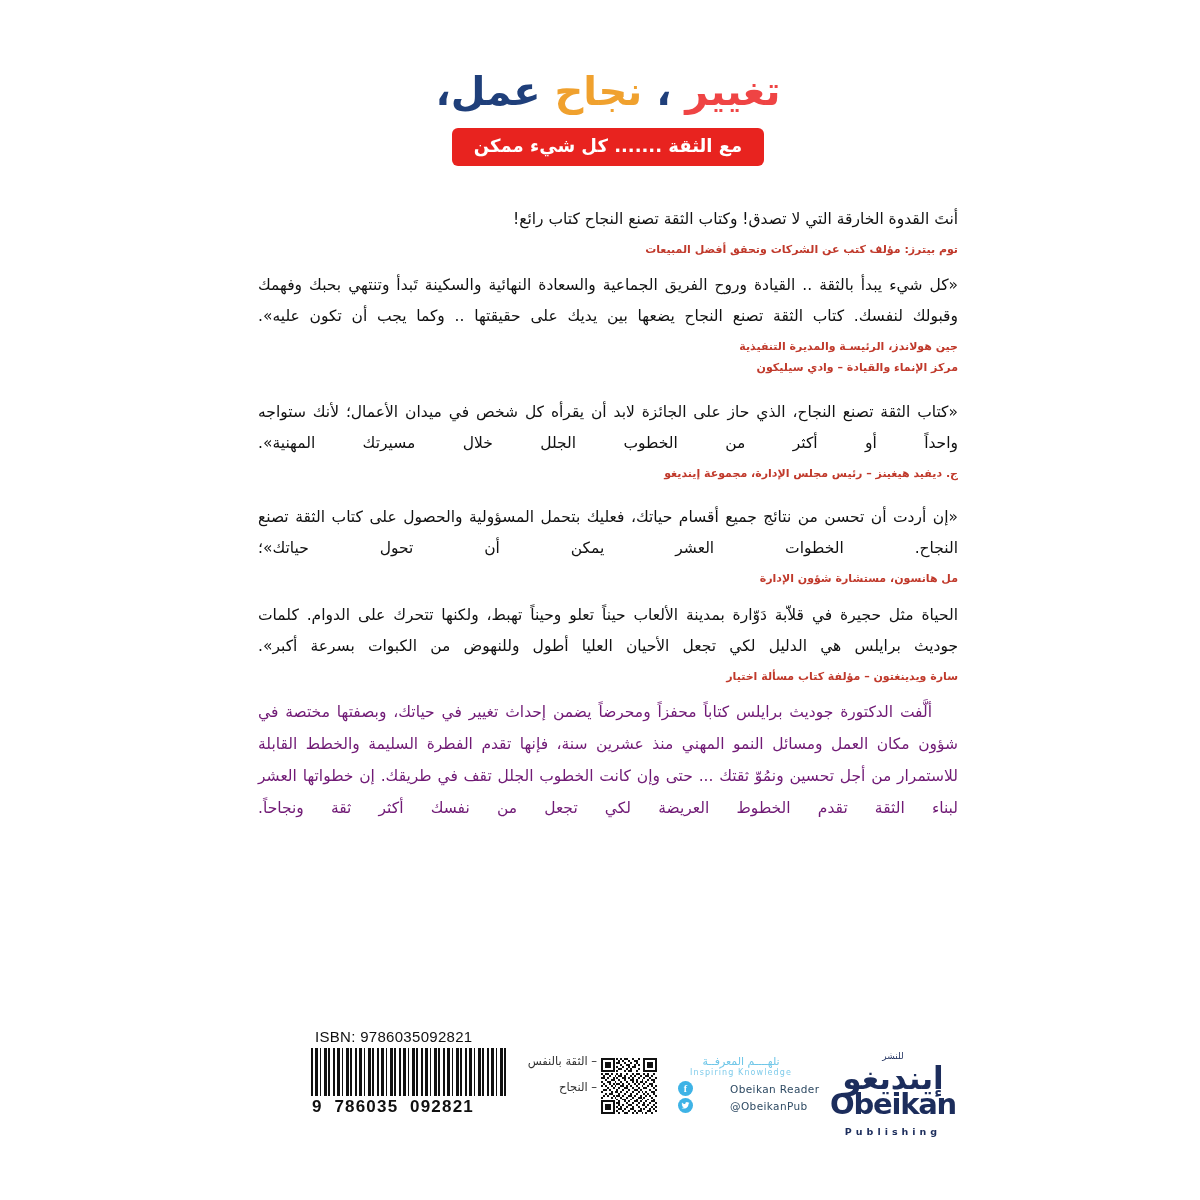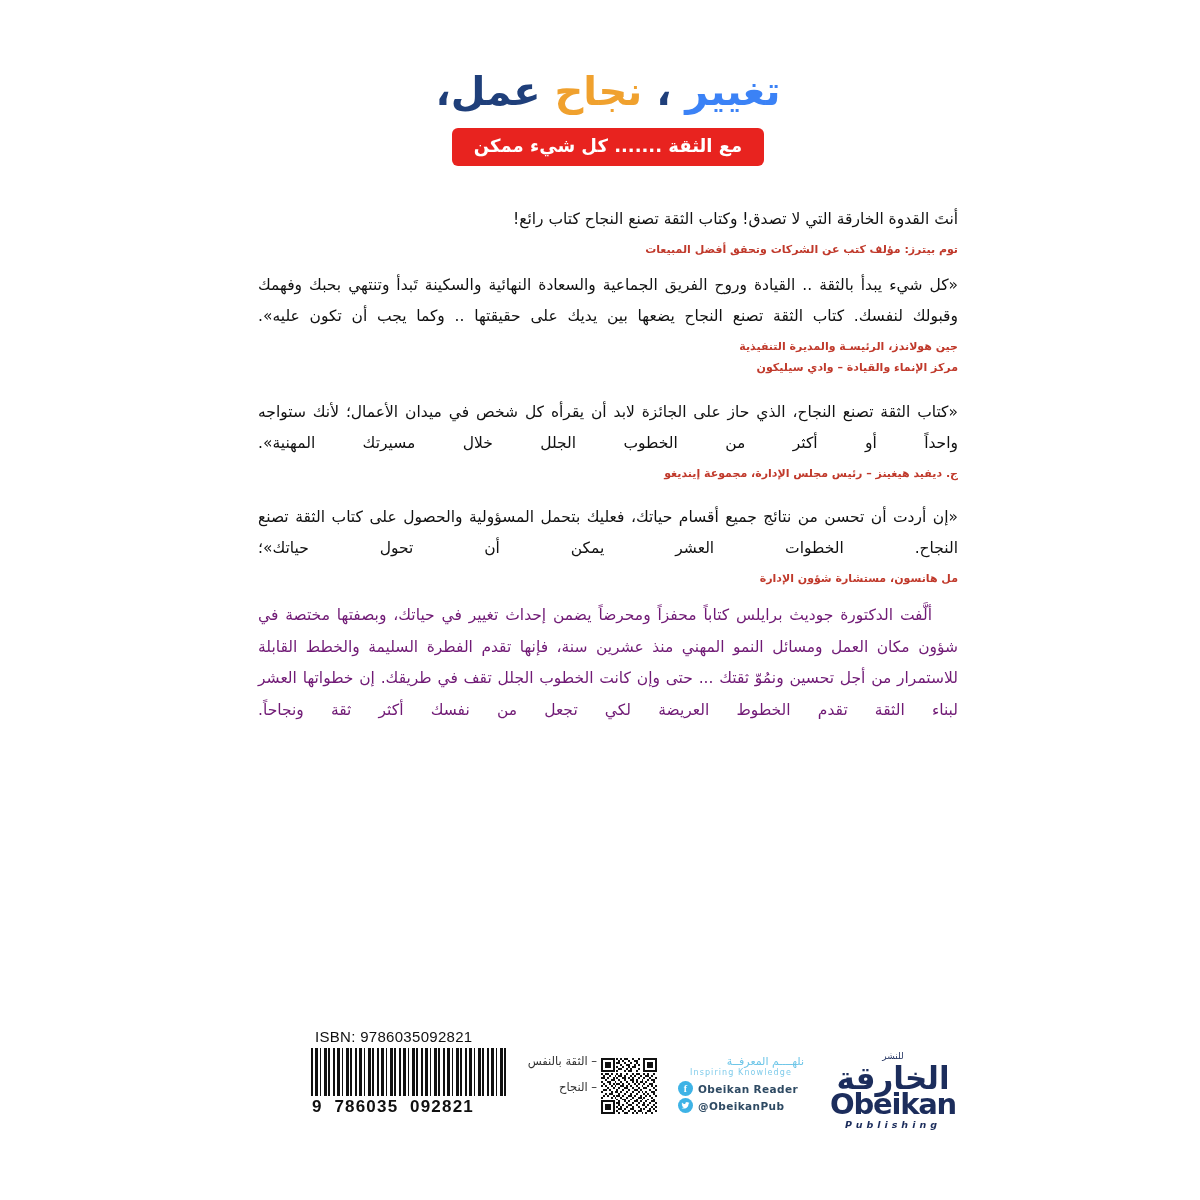--- a/index.html
+++ b/index.html
@@ -34,21 +34,21 @@
     padding-top:68px;
   }
   .title {
     font-size:40px;
     font-weight:bold;
     letter-spacing:0px;
     line-height:1.15;
     white-space:nowrap;
     font-family:"DejaVu Sans","Liberation Sans",sans-serif;
   }
-  .t-red   { color:#3b82f6; }
+  .t-red   { color:#ef4444; }
   .t-orange{ color:#F0A12E; }
   .t-blue  { color:#1F3F7A; }
   .t-sep   { color:#1F3F7A; }
 
   .banner {
     display:inline-block;
     margin-top:14px;
     background:#E8231F;
     color:#ffffff;
     font-size:18px;
@@ -184,21 +184,21 @@
     left:678px; top:38px;
     direction:ltr;
     text-align:left;
   }
   .tagline-ar {
     font-size:11px;
     color:#6EC6E8;
     letter-spacing:1px;
     direction:rtl;
     line-height:1.1;
-    text-align:right;
+    text-align:center;
     width:126px;
   }
   .tagline-en {
     font-size:8px;
     color:#7FCBEA;
     letter-spacing:1.1px;
     line-height:1.3;
     text-align:center;
     width:126px;
     margin-bottom:3px;
@@ -213,24 +213,25 @@
     width:15px; height:15px;
     border-radius:50%;
     background:#3EB3E6;
     display:flex; align-items:center; justify-content:center;
     color:#fff; font-size:10px; font-weight:bold;
     font-family:"Liberation Serif",serif;
     flex:0 0 auto;
   }
   .soc-label {
     font-size:10.5px;
-    font-weight:bold;
+    font-weight:normal;
     color:#2E4A63;
     letter-spacing:0.4px;
     white-space:nowrap;
+    margin-left:32px;
   }
 
   
   .logo {
     position:absolute;
     left:823px; top:34px;
     width:140px;
     text-align:center;
     color:#1C2D5C;
     direction:rtl;
@@ -255,22 +256,21 @@
     letter-spacing:-1.2px;
     line-height:0.95;
     direction:ltr;
     margin-top:-4px;
   }
   .logo-sub {
     font-size:9.5px;
     font-weight:bold;
     letter-spacing:4px;
     direction:ltr;
-    margin-top:1px;
-    font-style:italic;
+    margin-top:8px;
   }
 </style>
 </head>
 <body>
 
 <div id="cover">
 
   <div class="content">
 
     <div class="title-block">
@@ -299,20 +299,24 @@
       <div class="blk">
         <p class="quote">«كتاب الثقة تصنع النجاح، الذي حاز على الجائزة لابد أن يقرأه كل شخص في ميدان الأعمال؛ لأنك ستواجه واحداً أو أكثر من الخطوب الجلل خلال مسيرتك المهنية».</p>
         <p class="attrib">ج. ديفيد هيغينز – رئيس مجلس الإدارة، مجموعة إينديغو</p>
       </div>
 
       <div class="blk tight">
         <p class="quote">«إن أردت أن تحسن من نتائج جميع أقسام حياتك، فعليك بتحمل المسؤولية والحصول على كتاب الثقة تصنع النجاح. الخطوات العشر يمكن أن تحول حياتك»؛</p>
         <p class="attrib">مل هانسون، مستشارة شؤون الإدارة</p>
       </div>
 
+      <div class="blk tight">
+        <p class="quote">الحياة مثل حجيرة في قلاّبة دَوّارة بمدينة الألعاب حيناً تعلو وحيناً تهبط، ولكنها تتحرك على الدوام. كلمات جوديث برايلس هي الدليل لكي تجعل الأحيان العليا أطول وللنهوض من الكبوات بسرعة أكبر».</p>
+        <p class="attrib">سارة ويدينغتون – مؤلفة كتاب مسألة اختيار</p>
+      </div>
 
       <p class="final">ألَّفت الدكتورة جوديث برايلس كتاباً محفزاً ومحرضاً يضمن إحداث تغيير في حياتك، وبصفتها مختصة في شؤون مكان العمل ومسائل النمو المهني منذ عشرين سنة، فإنها تقدم الفطرة السليمة والخطط القابلة للاستمرار من أجل تحسين ونمُوّ ثقتك ... حتى وإن كانت الخطوب الجلل تقف في طريقك. إن خطواتها العشر لبناء الثقة تقدم الخطوط العريضة لكي تجعل من نفسك أكثر ثقة ونجاحاً.</p>
 
     </div>
   </div>
 
   <div class="footer">
 
     <div class="barcode-wrap">
       <div class="isbn-text">ISBN: 9786035092821</div>
@@ -584,19 +588,19 @@
           <svg viewBox="0 0 16 16" width="9" height="9" aria-hidden="true">
             <path fill="#fff" d="M15 3.2c-.5.25-1.1.4-1.7.5.6-.4 1-1 1.25-1.7-.6.35-1.2.6-1.9.75C12.1 2.2 11.3 1.85 10.5 1.85c-1.6 0-2.9 1.3-2.9 2.9 0 .25 0 .45.1.65C5.3 5.3 3.2 4.2 1.8 2.5c-.25.45-.4.95-.4 1.5 0 1 .5 1.9 1.3 2.4-.5 0-.95-.15-1.35-.35v.05c0 1.4 1 2.6 2.3 2.85-.25.05-.5.1-.75.1-.2 0-.35 0-.55-.05.35 1.15 1.45 2 2.7 2.05-1 .8-2.25 1.25-3.6 1.25-.25 0-.45 0-.7-.05 1.3.8 2.8 1.3 4.45 1.3 5.3 0 8.2-4.4 8.2-8.2v-.4c.6-.4 1.1-.95 1.5-1.55z"></path>
           </svg>
         </span>
         <span class="soc-label">@ObeikanPub</span>
       </div>
     </div>
 
     <div class="logo">
       <div class="logo-small-ar">للنشر</div>
-      <div class="logo-ar">الخارقة</div>
+      <div class="logo-ar">إينديغو</div>
       <div class="logo-en">Obeikan</div>
       <div class="logo-sub">Publishing</div>
     </div>
 
   </div>
 </div>
 
 </body></html>

